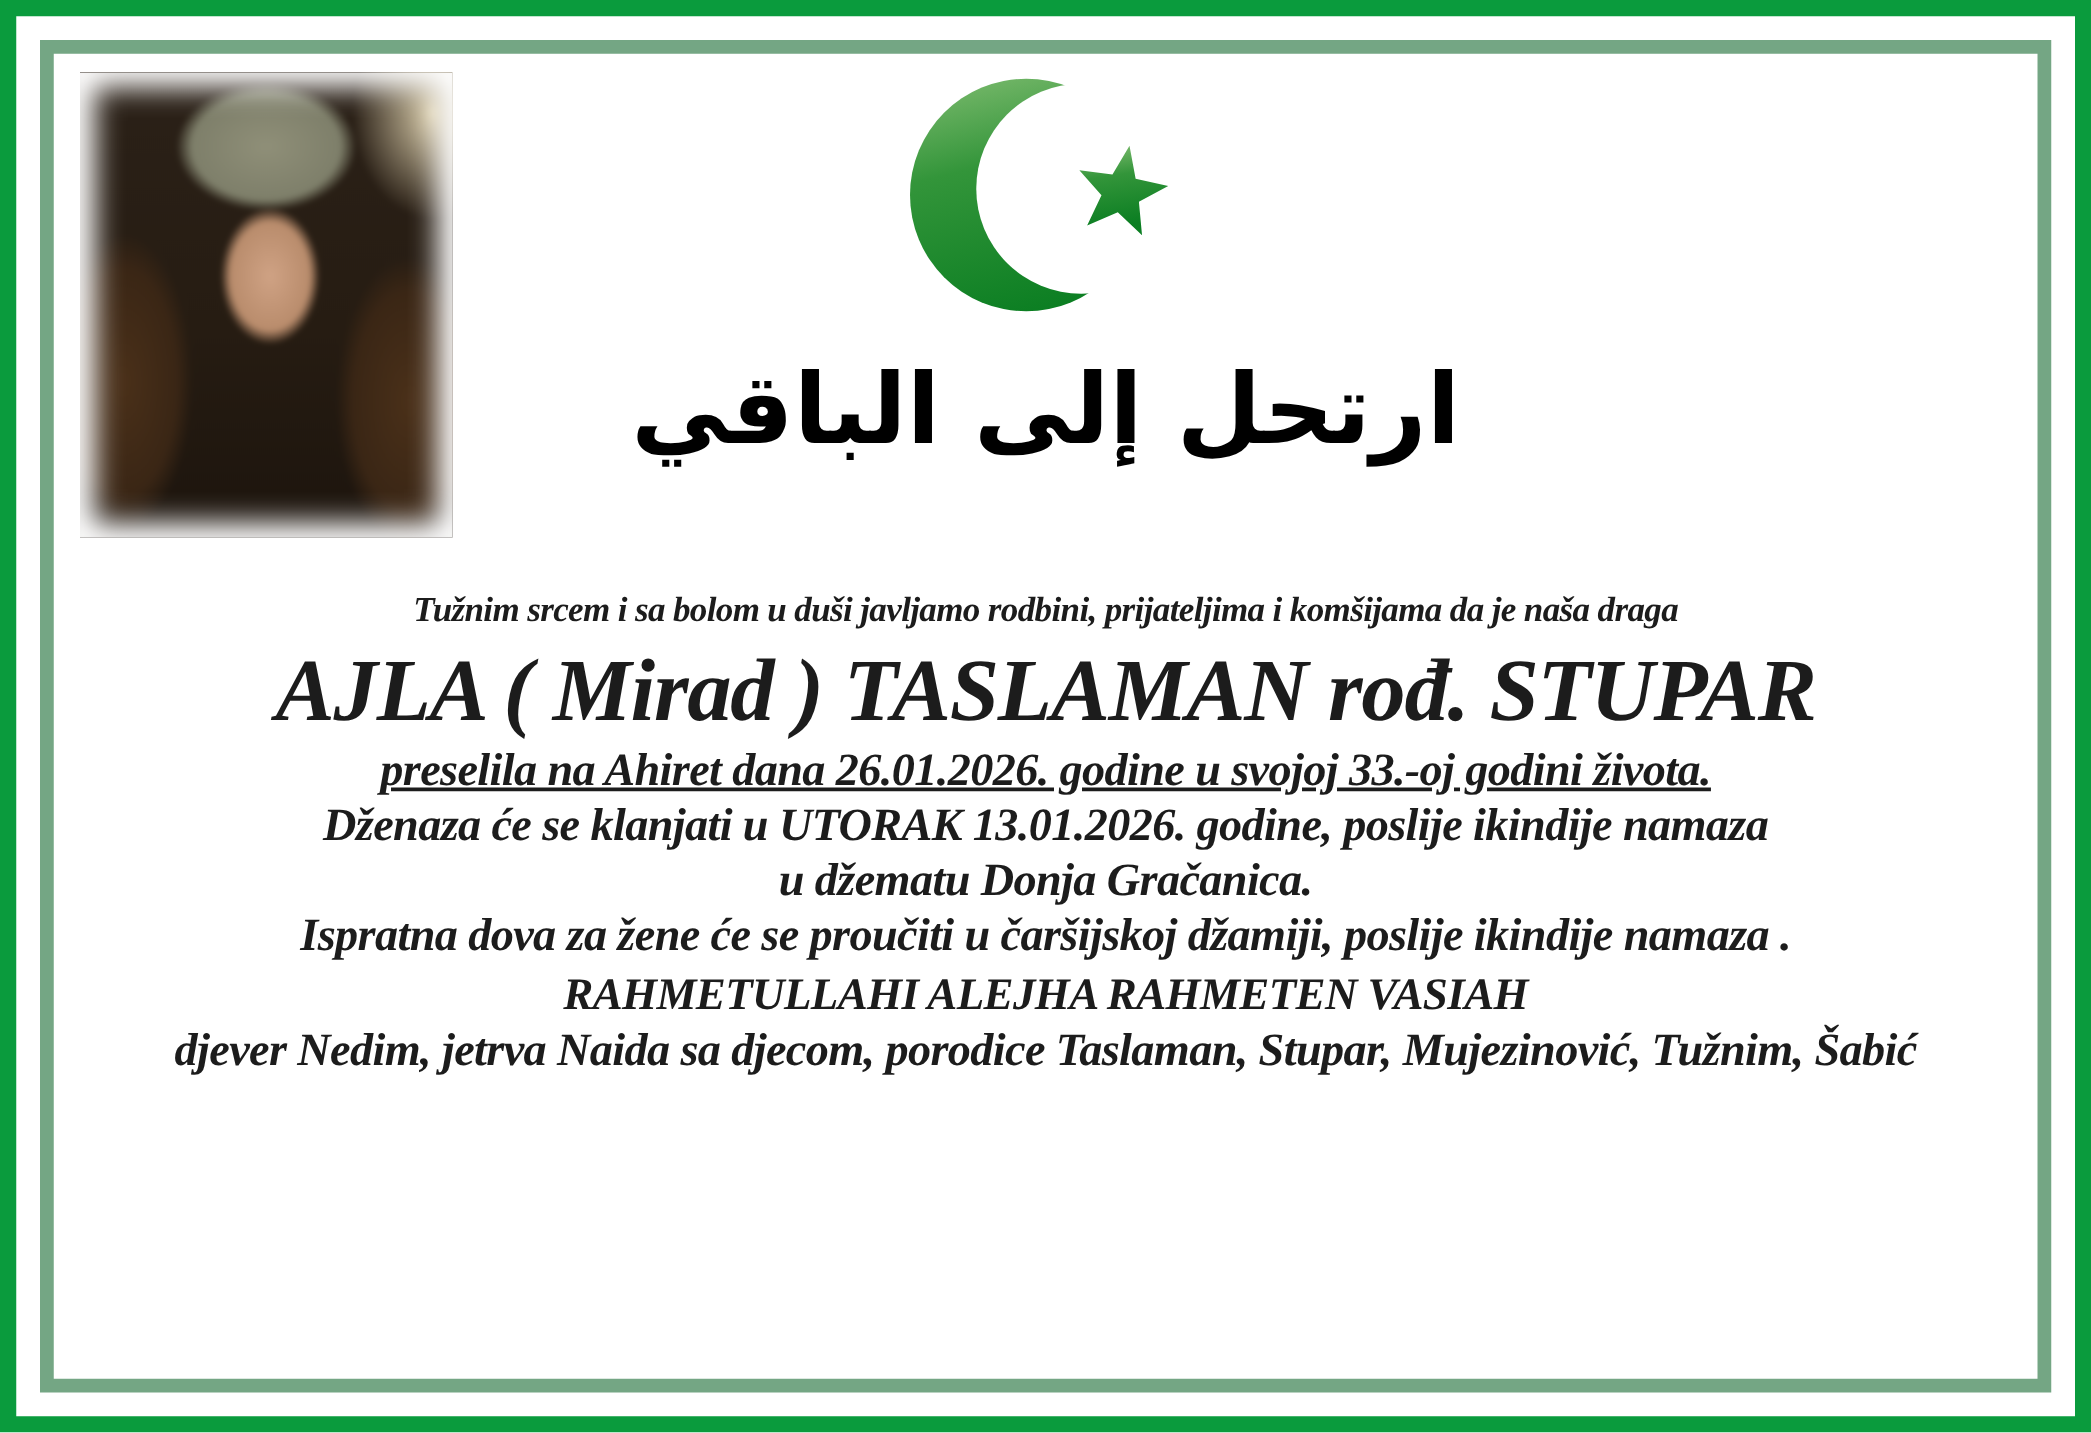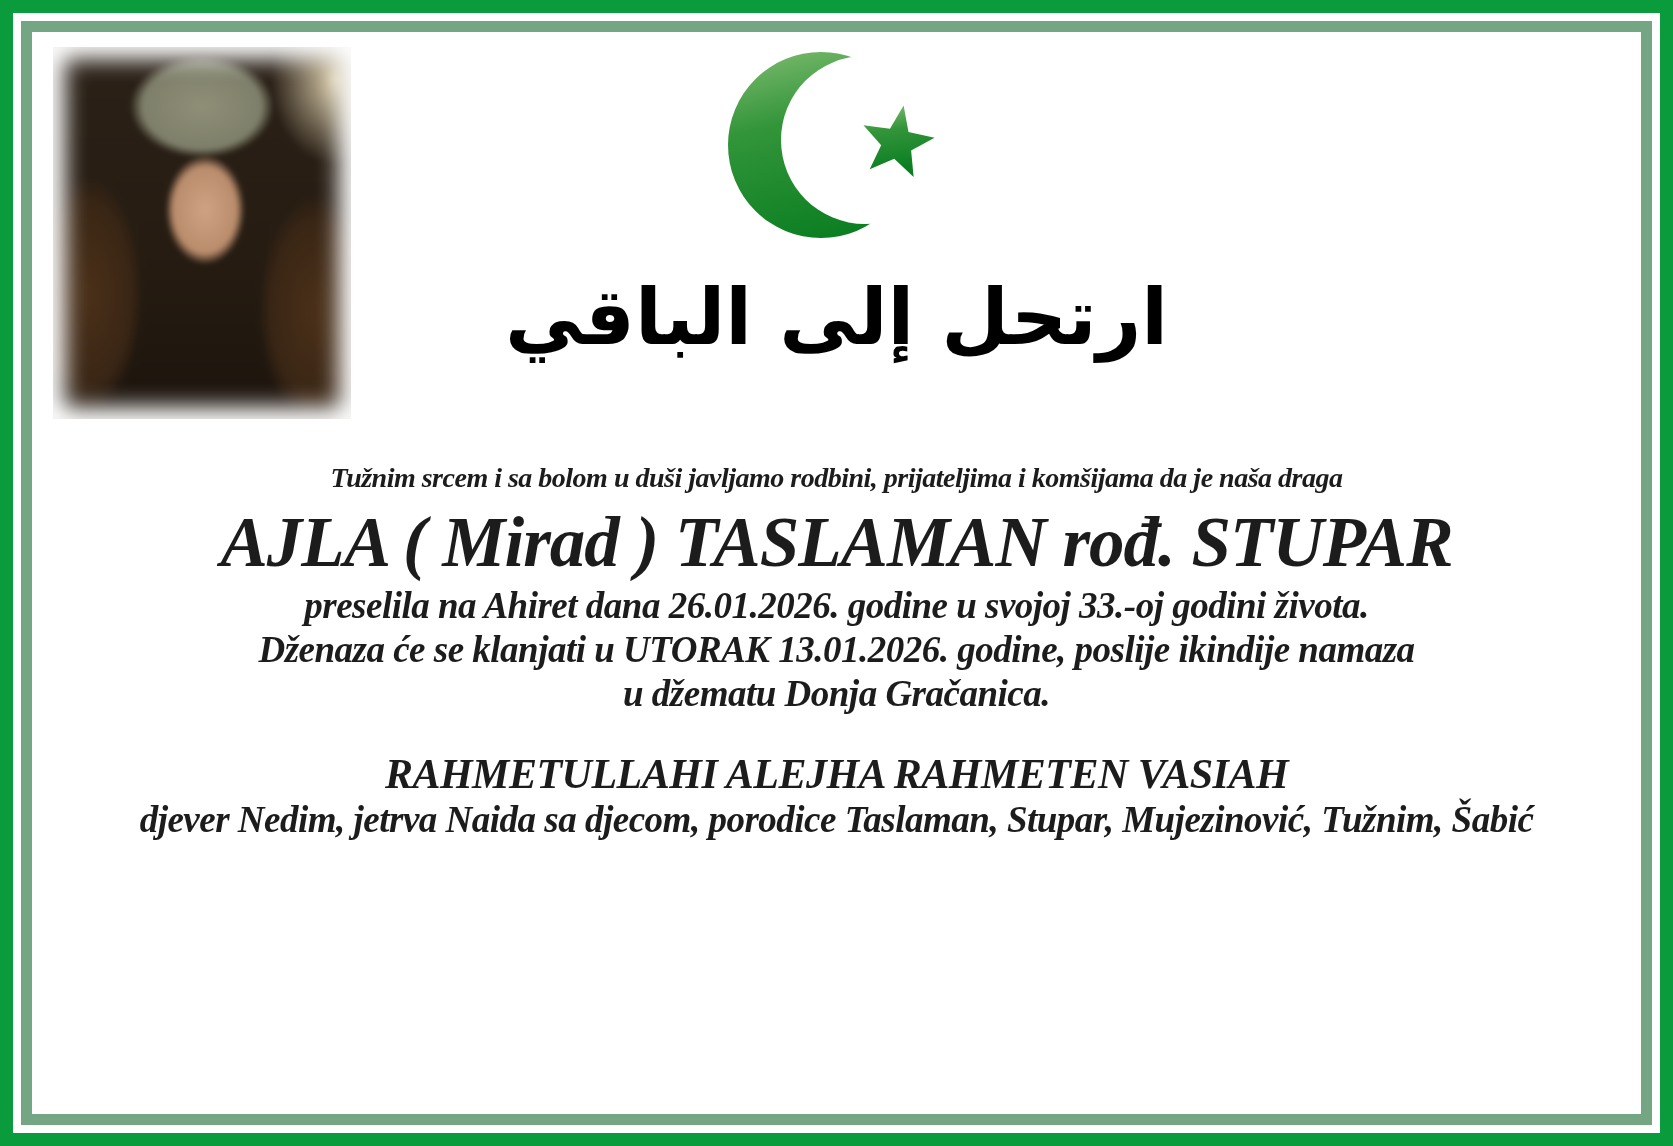--- a/index.html
+++ b/index.html
@@ -7,21 +7,21 @@
   body {
     width: 1673px; height: 1146px;
     background: #ffffff;
     font-family: "Liberation Serif", "DejaVu Serif", serif;
     color: #1c1c1c;
     overflow: hidden;
   }
   .frame {
     width: 1673px; height: 1146px;
     border: 13px solid #0a9b3d;
-    padding: 8px;
+    padding: 19px;
     background: #ffffff;
   }
   .panel {
     position: relative;
     width: 100%; height: 100%;
     border: 11px solid #74a684;
     background: #ffffff;
   }
   
   .photo-wrap {
@@ -62,22 +62,22 @@
   }
   .line {
     white-space: nowrap;
     font-style: italic;
     font-weight: bold;
     letter-spacing: -0.5px;
   }
   .intro   { margin-top: 80px; font-size: 28px; line-height: 44px; }
   .name    { margin-top: 6px;  font-size: 71px; line-height: 72px; letter-spacing: -1px; }
   .detail  { font-size: 37px; line-height: 44px; }
-  .detail-first { margin-top: 6px; }
-  .prayer  { margin-top: 34px; font-size: 42px; line-height: 48px; }
+  .detail-first { margin-top: 6px; text-decoration: underline; }
+  .prayer  { font-size: 36px; line-height: 48px; }
   .mourners-title { margin-top: 36px; font-size: 40px; line-height: 46px; }
   .mourner { font-size: 37px; line-height: 44px; }
 </style>
 </head>
 <body>
 
 <div class="frame">
   <div class="panel">
 
     <div class="photo-wrap">
@@ -105,20 +105,21 @@
 
       <div class="arabic">ارتحل إلى الباقي</div>
 
       <div class="line intro">Tužnim srcem i sa bolom u duši javljamo rodbini, prijateljima i komšijama da je naša draga</div>
 
       <div class="line name">AJLA ( Mirad ) TASLAMAN rođ. STUPAR</div>
 
       <div class="line detail detail-first">preselila na Ahiret dana 26.01.2026. godine u svojoj 33.-oj godini života.</div>
       <div class="line detail">Dženaza će se klanjati u UTORAK 13.01.2026. godine, poslije ikindije namaza</div>
       <div class="line detail">u džematu Donja Gračanica.</div>
+      <div class="line detail">Ispratna dova za žene će se proučiti u čaršijskoj džamiji, poslije ikindije namaza .</div>
 
       <div class="line prayer">RAHMETULLAHI ALEJHA RAHMETEN VASIAH</div>
 
 
       <div class="line mourner">djever Nedim, jetrva Naida sa djecom, porodice Taslaman, Stupar, Mujezinović, Tužnim, Šabić</div>
 
     </div>
   </div>
 </div>
 

